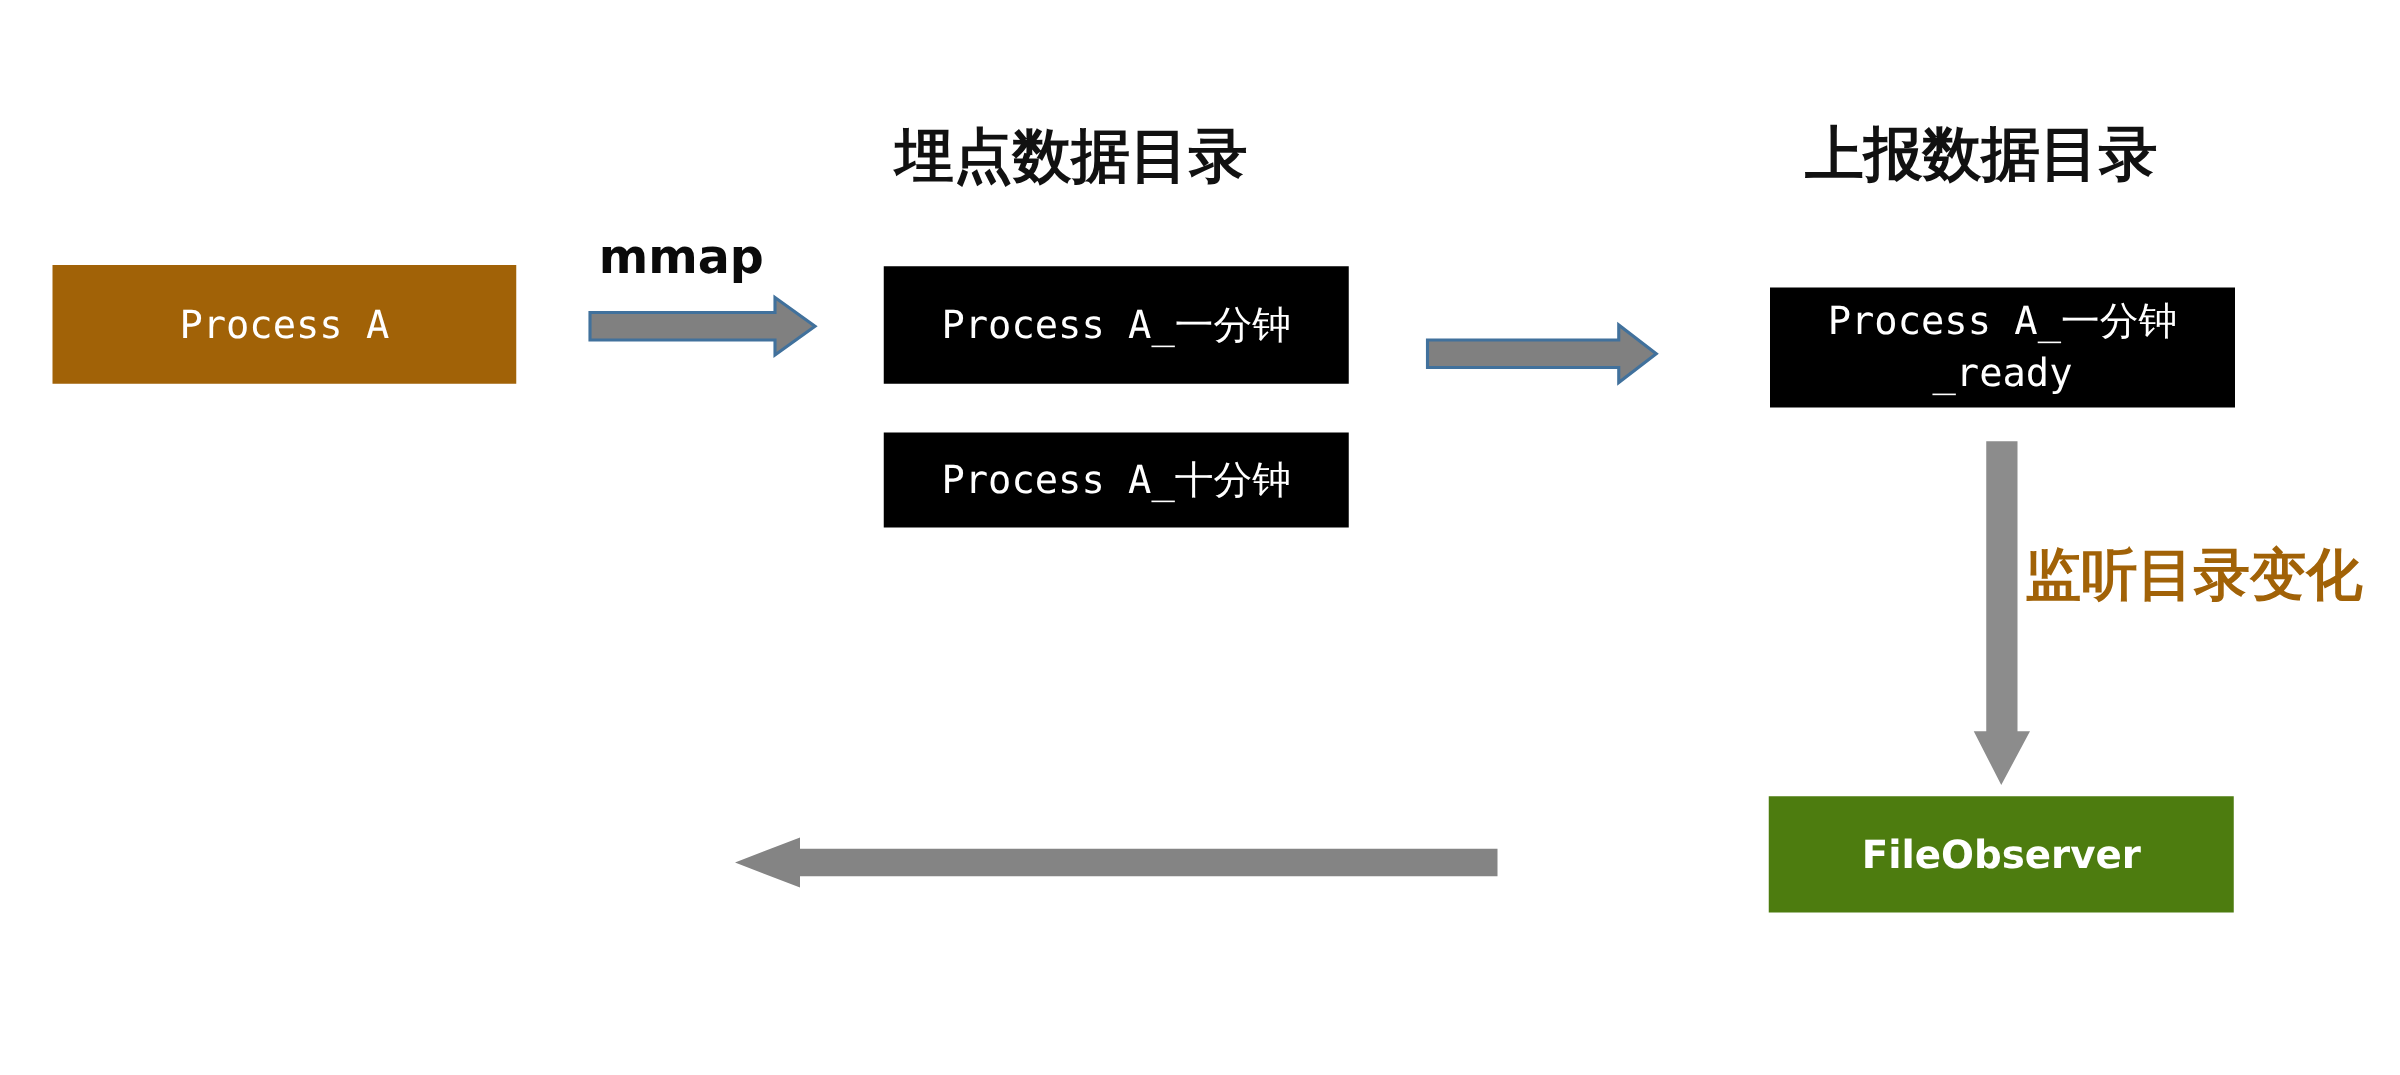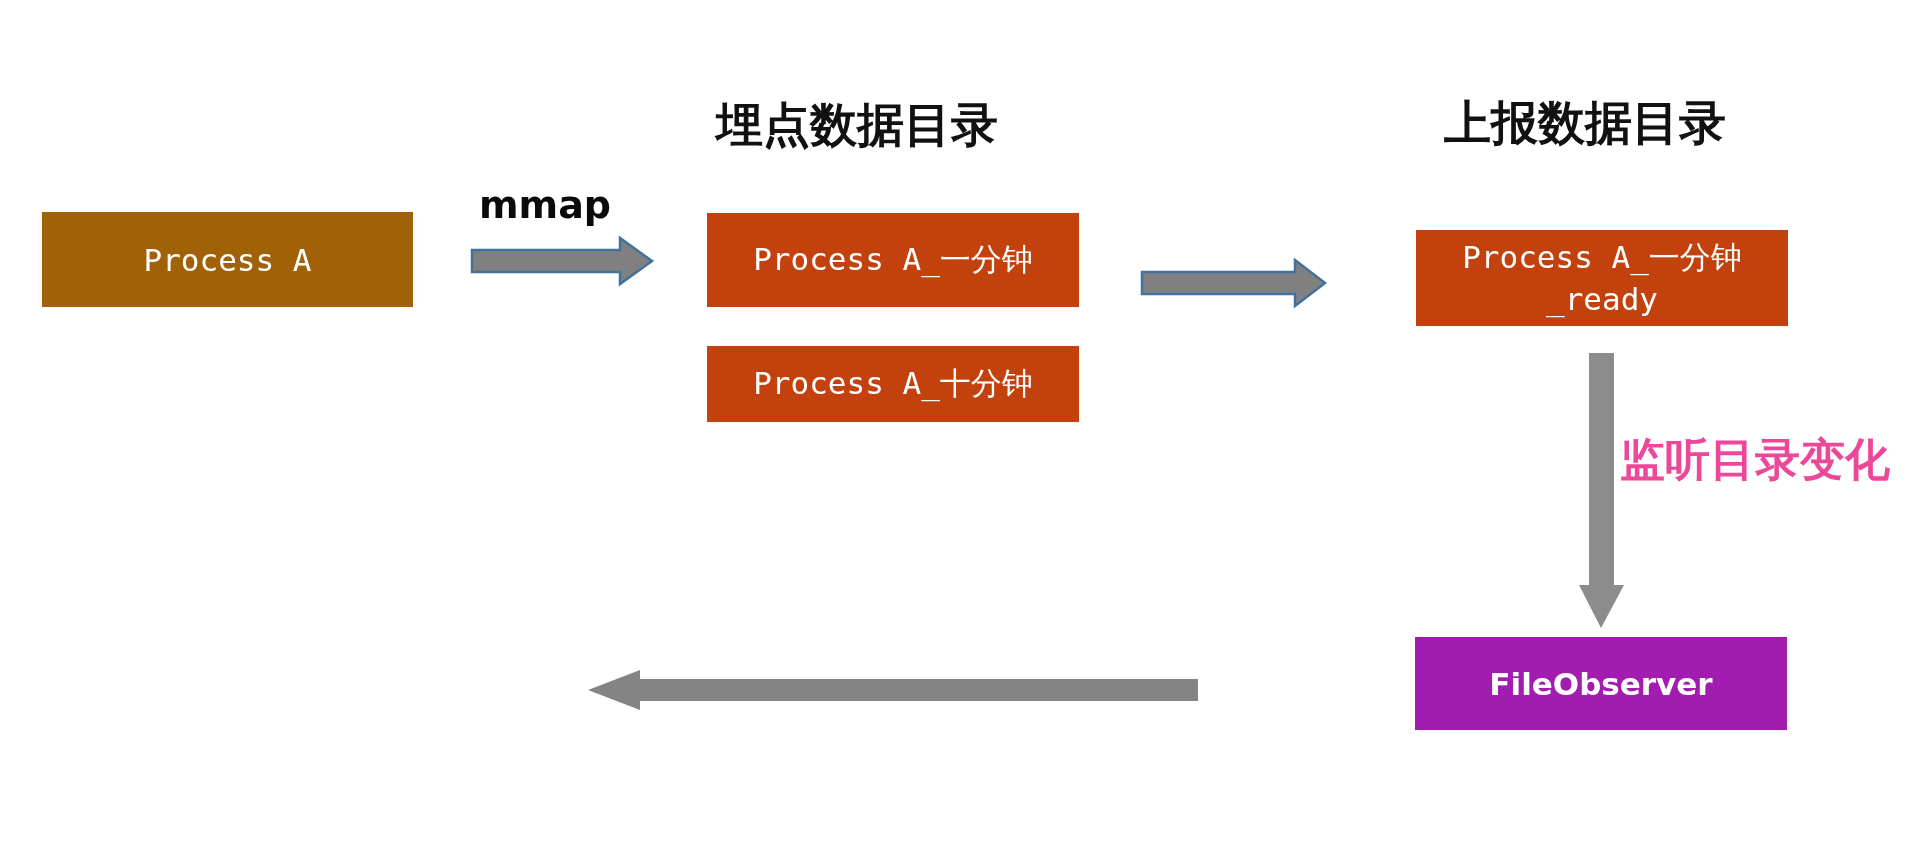--- a/index.html
+++ b/index.html
@@ -5,34 +5,34 @@
   html,body{margin:0;padding:0;background:#ffffff;}
   #canvas{
     position:relative;width:1920px;height:860px;background:#ffffff;overflow:hidden;
     font-family:"Liberation Sans", sans-serif;
   }
   .node{
     position:absolute;display:flex;align-items:center;justify-content:center;
     color:#ffffff;text-align:center;box-sizing:border-box;
   }
   .node-red{background:#a16207;}
-  .node-blue{background:#c2410c;}
-  .node-green{background:#a21caf;}
+  .node-blue{background:#000000;}
+  .node-green{background:#4d7c0f;}
   .mono-label{font-family:"DejaVu Sans Mono","Liberation Mono",monospace;font-size:31px;}
   .dir-title{
     position:absolute;width:400px;text-align:center;color:#111111;
     font-family:"DejaVu Serif","Liberation Serif",serif;font-weight:700;font-size:47px;
     white-space:nowrap;
   }
   .edge-label-en{
     position:absolute;width:200px;text-align:center;color:#0a0a0a;
     font-family:"DejaVu Sans","Liberation Sans",sans-serif;font-weight:700;font-size:38px;
   }
   .edge-label-cn{
-    position:absolute;color:#ec4899;white-space:nowrap;
+    position:absolute;color:#a16207;white-space:nowrap;
     font-family:"DejaVu Serif","Liberation Serif",serif;font-weight:700;font-size:45px;
   }
   
   #node-process-a   {left:42px;  top:212px; width:371px; height:95px;}
   #node-one-minute  {left:707px; top:213px; width:372px; height:94px;}
   #node-ten-minute  {left:707px; top:346px; width:372px; height:76px;}
   #node-ready       {left:1416px;top:230px; width:372px; height:96px; flex-direction:column; line-height:42px;}
   #node-file-observer{left:1415px;top:637px;width:372px; height:93px;
     font-family:"DejaVu Sans","Liberation Sans",sans-serif;font-weight:700;font-size:31px;}
   #node-report-process{left:40px; top:643px; width:375px; height:95px; font-size:36px;}

